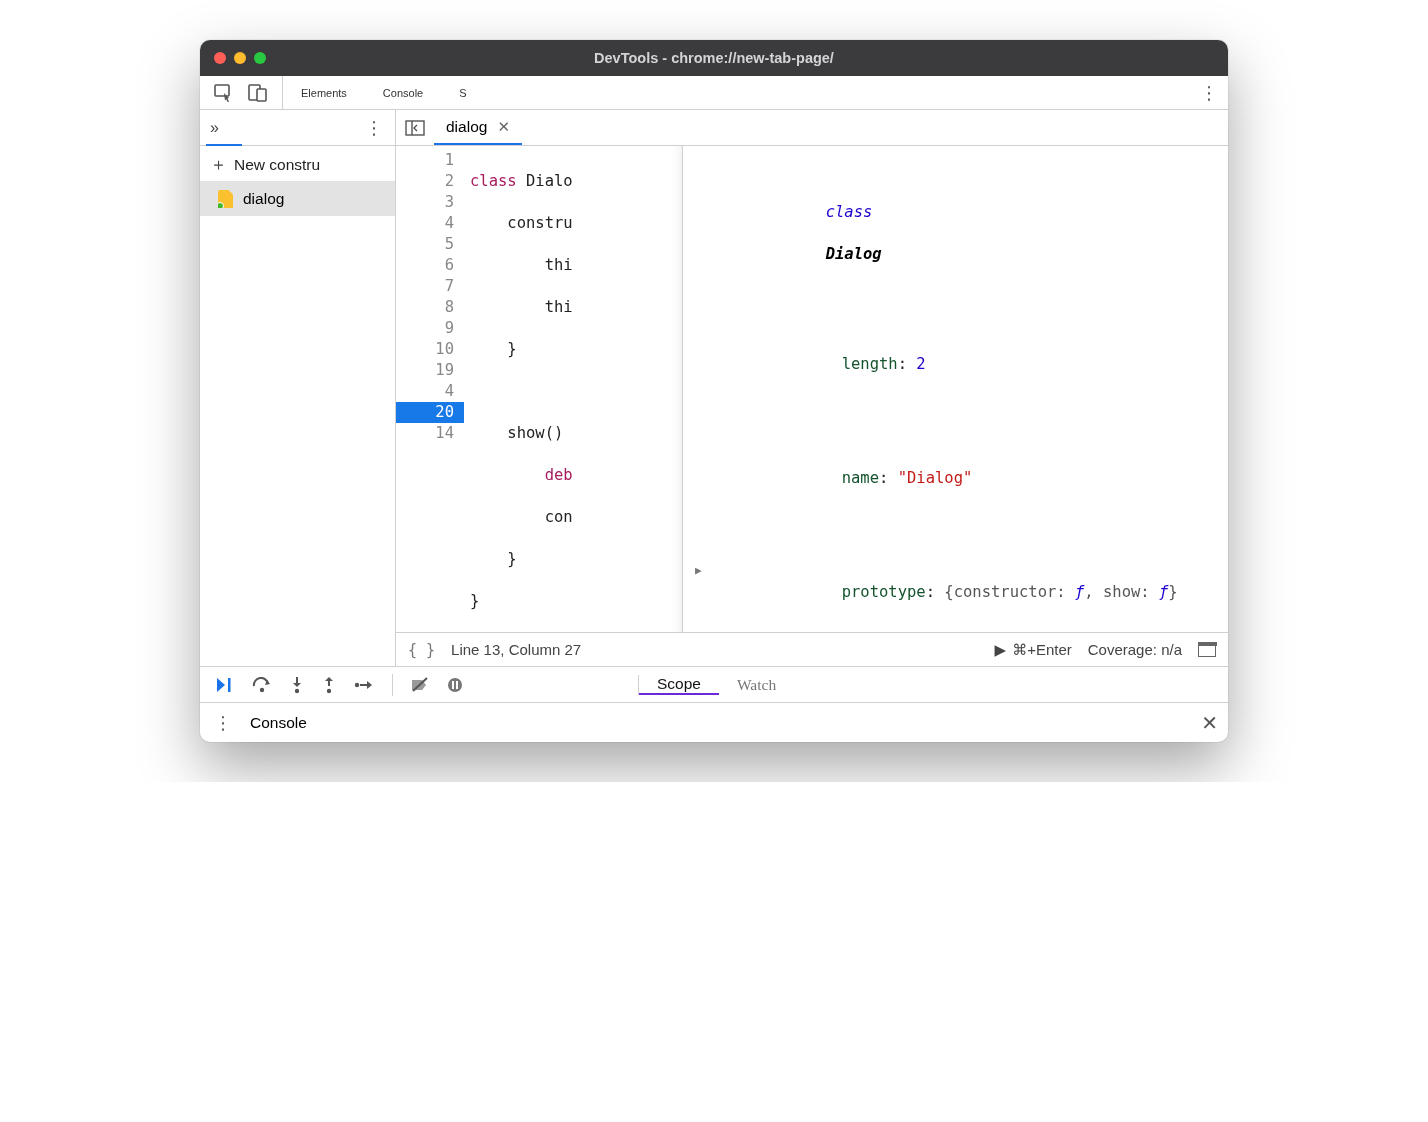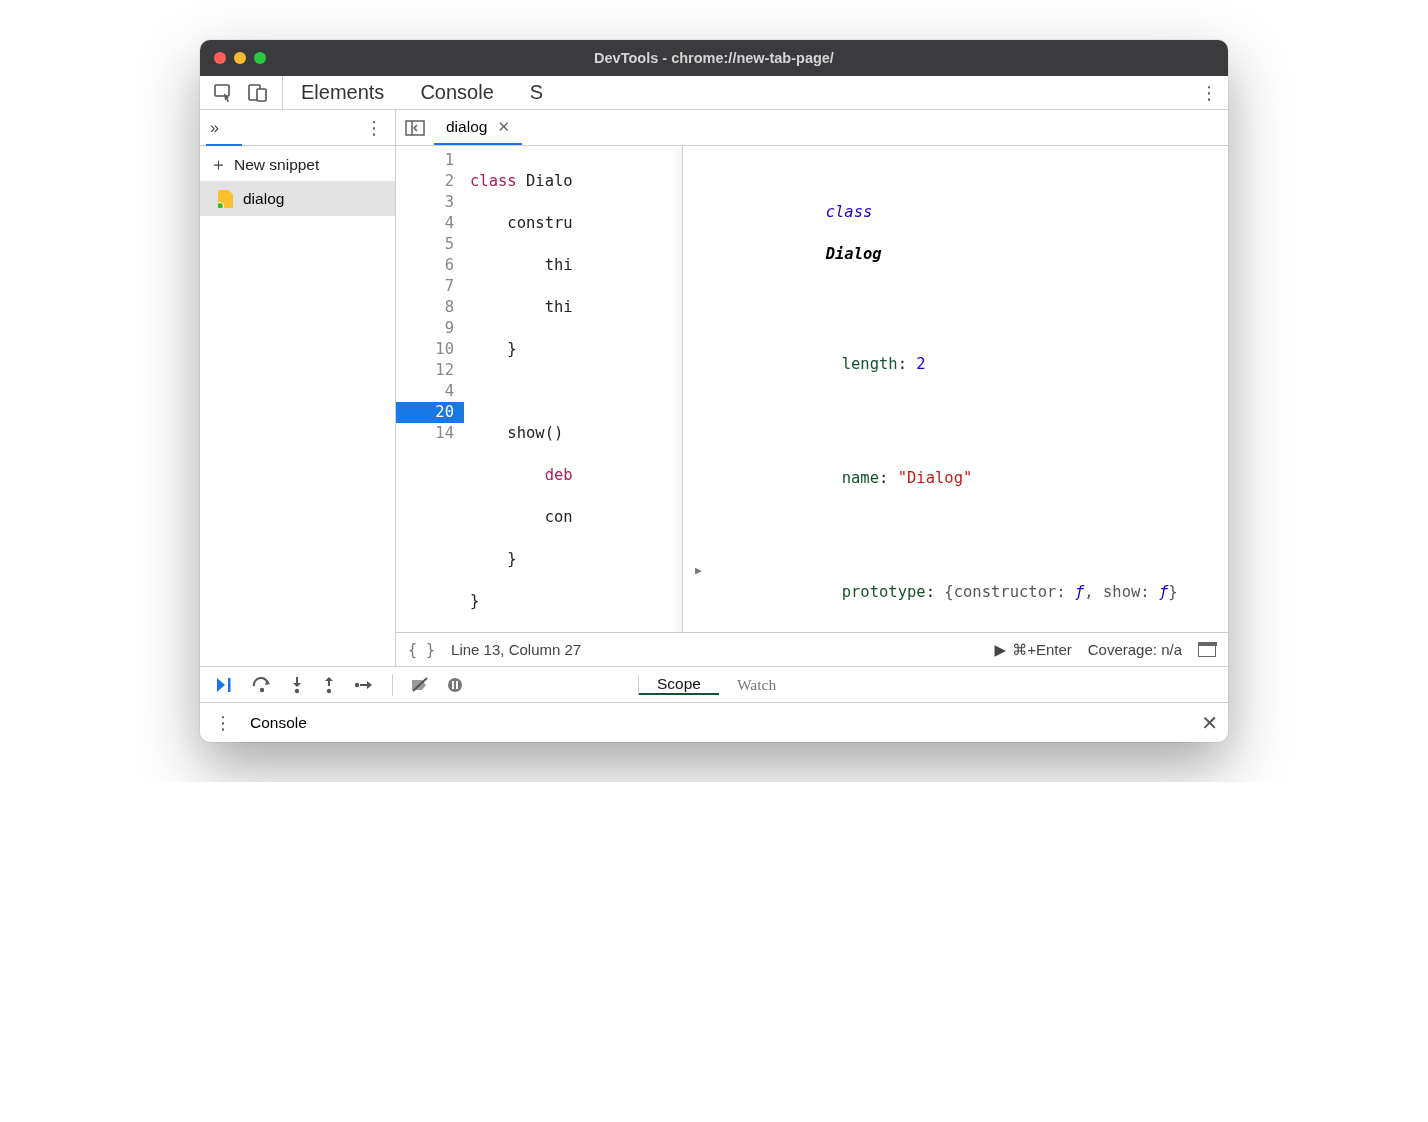--- a/index.html
+++ b/index.html
@@ -54,21 +54,21 @@
   align-items: center;
   gap: 14px;
   padding: 0 14px;
   border-right: 1px solid #d0d0d0;
 }
 .tb-tabs { display: flex; align-items: stretch; }
 .tb-tab {
   padding: 4px 18px;
   display: flex;
   align-items: center;
-  font-size: 20px;
+  font-size: 11px;
   color: #333;
   cursor: pointer;
 }
 .tb-right {
   margin-left: auto;
   display: flex;
   align-items: center;
   padding-right: 6px;
 }
 .kebab { width: 26px; text-align: center; color: #555; font-size: 18px; cursor: pointer; }
@@ -207,21 +207,21 @@
 .dbg-ico.play { color: #1a73e8; }
 .dbg-sep { width:1px; height:22px; background:#d0d0d0; }
 .debug-right {
   flex: 1; display: flex; align-items: stretch;
   border-left: 1px solid #d0d0d0;
 }
 .dbg-tab {
   padding: 0 18px; display:flex; align-items:center;
   font-size: 15.5px; cursor:pointer;
 }
-.dbg-tab.active { border-bottom: 2px solid #14532d; color: #111; }
+.dbg-tab.active { border-bottom: 2px solid #6d28d9; color: #111; }
 .dbg-tab.inactive { color: #777; font-family: Liberation Serif, serif; }
 .console-drawer {
   height: 40px;
   border-top: 1px solid #d0d0d0;
   display: flex; align-items: center;
   padding: 0 10px;
   border-radius: 0 0 10px 10px;
   gap: 14px;
 }
 .console-drawer .x { margin-left: auto; font-size: 20px; color: #555; cursor:pointer; }
@@ -305,21 +305,21 @@
   <div class="main">
 
     <div class="sidebar">
       <div class="side-head">
         <span class="chev">»</span>
         <span class="kebab">⋮</span>
       </div>
       <div class="side-underline"></div>
       <div class="side-new">
         <span style="font-size:17px;color:#444;">＋</span>
-        <span>New snippet</span>
+        <span>New constru</span>
       </div>
       <div class="side-item">
         <span class="file-ico"></span>
         <span>dialog</span>
       </div>
     </div>
 
     <div class="editor-wrap">
       <div class="editor-tabs">
         <div class="nav-pane-btn">
@@ -340,21 +340,21 @@
           <div class="ln">1</div>
             <div class="ln">2</div>
             <div class="ln">3</div>
             <div class="ln">4</div>
           <div class="ln">5</div>
             <div class="ln">6</div>
             <div class="ln">7</div>
             <div class="ln">8</div>
           <div class="ln">9</div>
             <div class="ln">10</div>
-            <div class="ln">12</div>
+            <div class="ln">19</div>
             <div class="ln">4</div>
           <div class="ln hl">20</div>
             <div class="ln">14</div>
         </div>
         <div class="code">
 <div class="row"><span class="kw">class</span> Dialo</div>
 <div class="row">    constru</div>
 <div class="row">        thi</div>
 <div class="row">        thi</div>
 <div class="row">    }</div>

